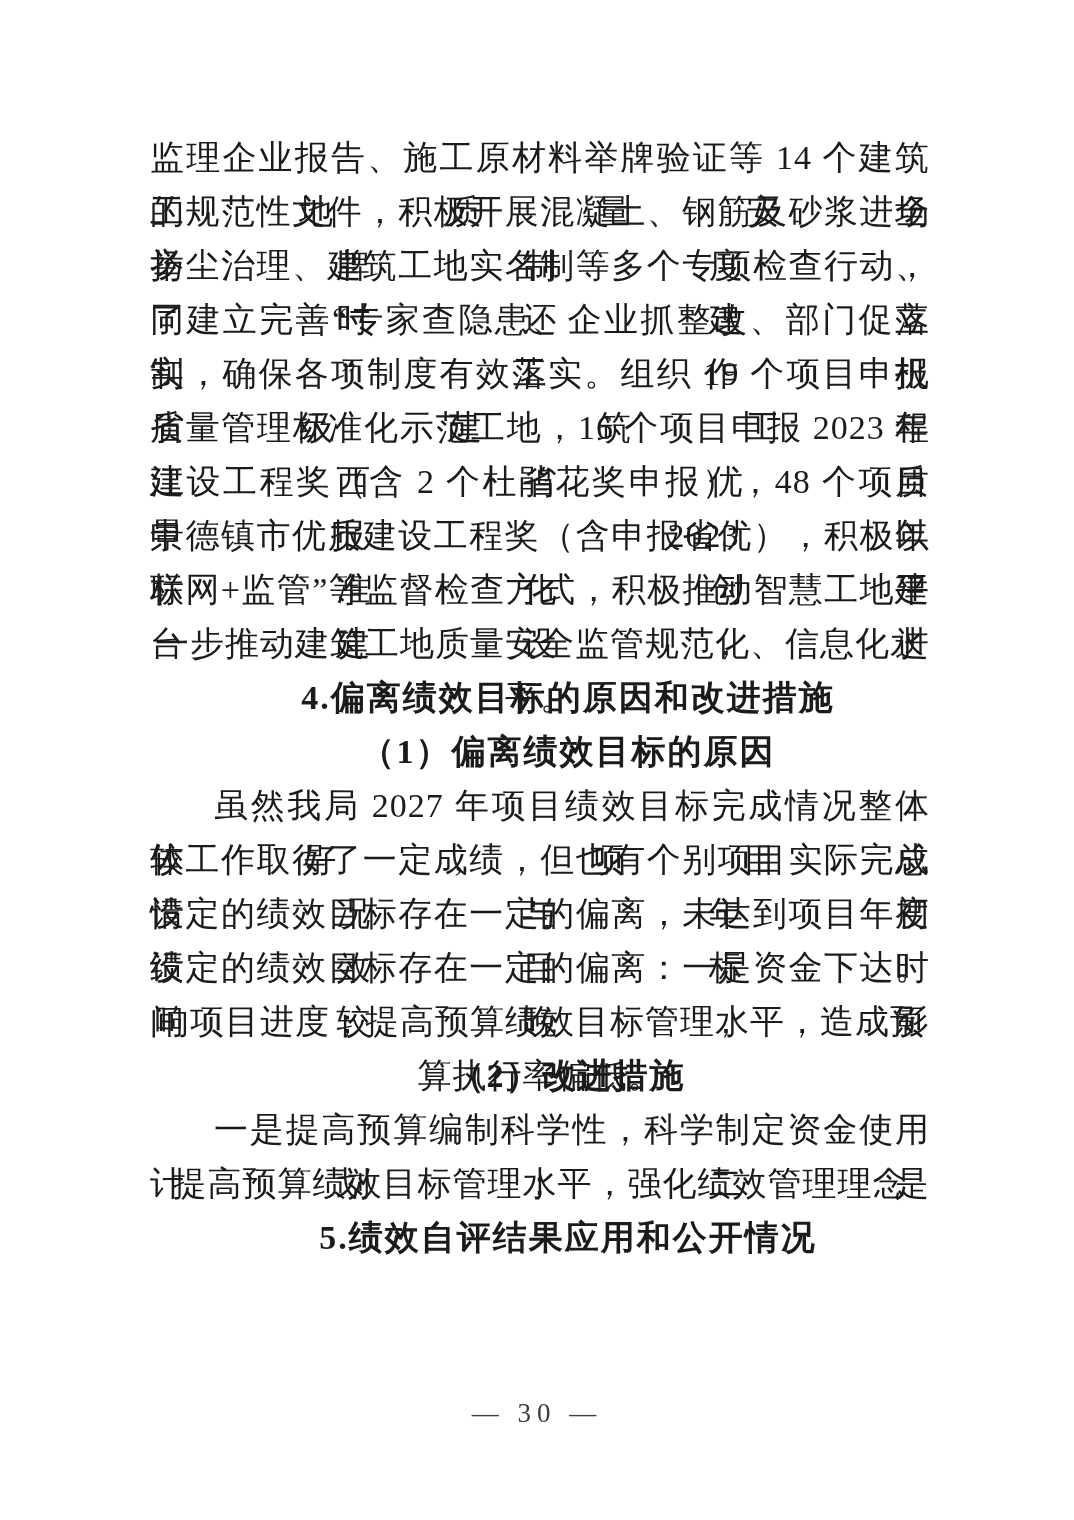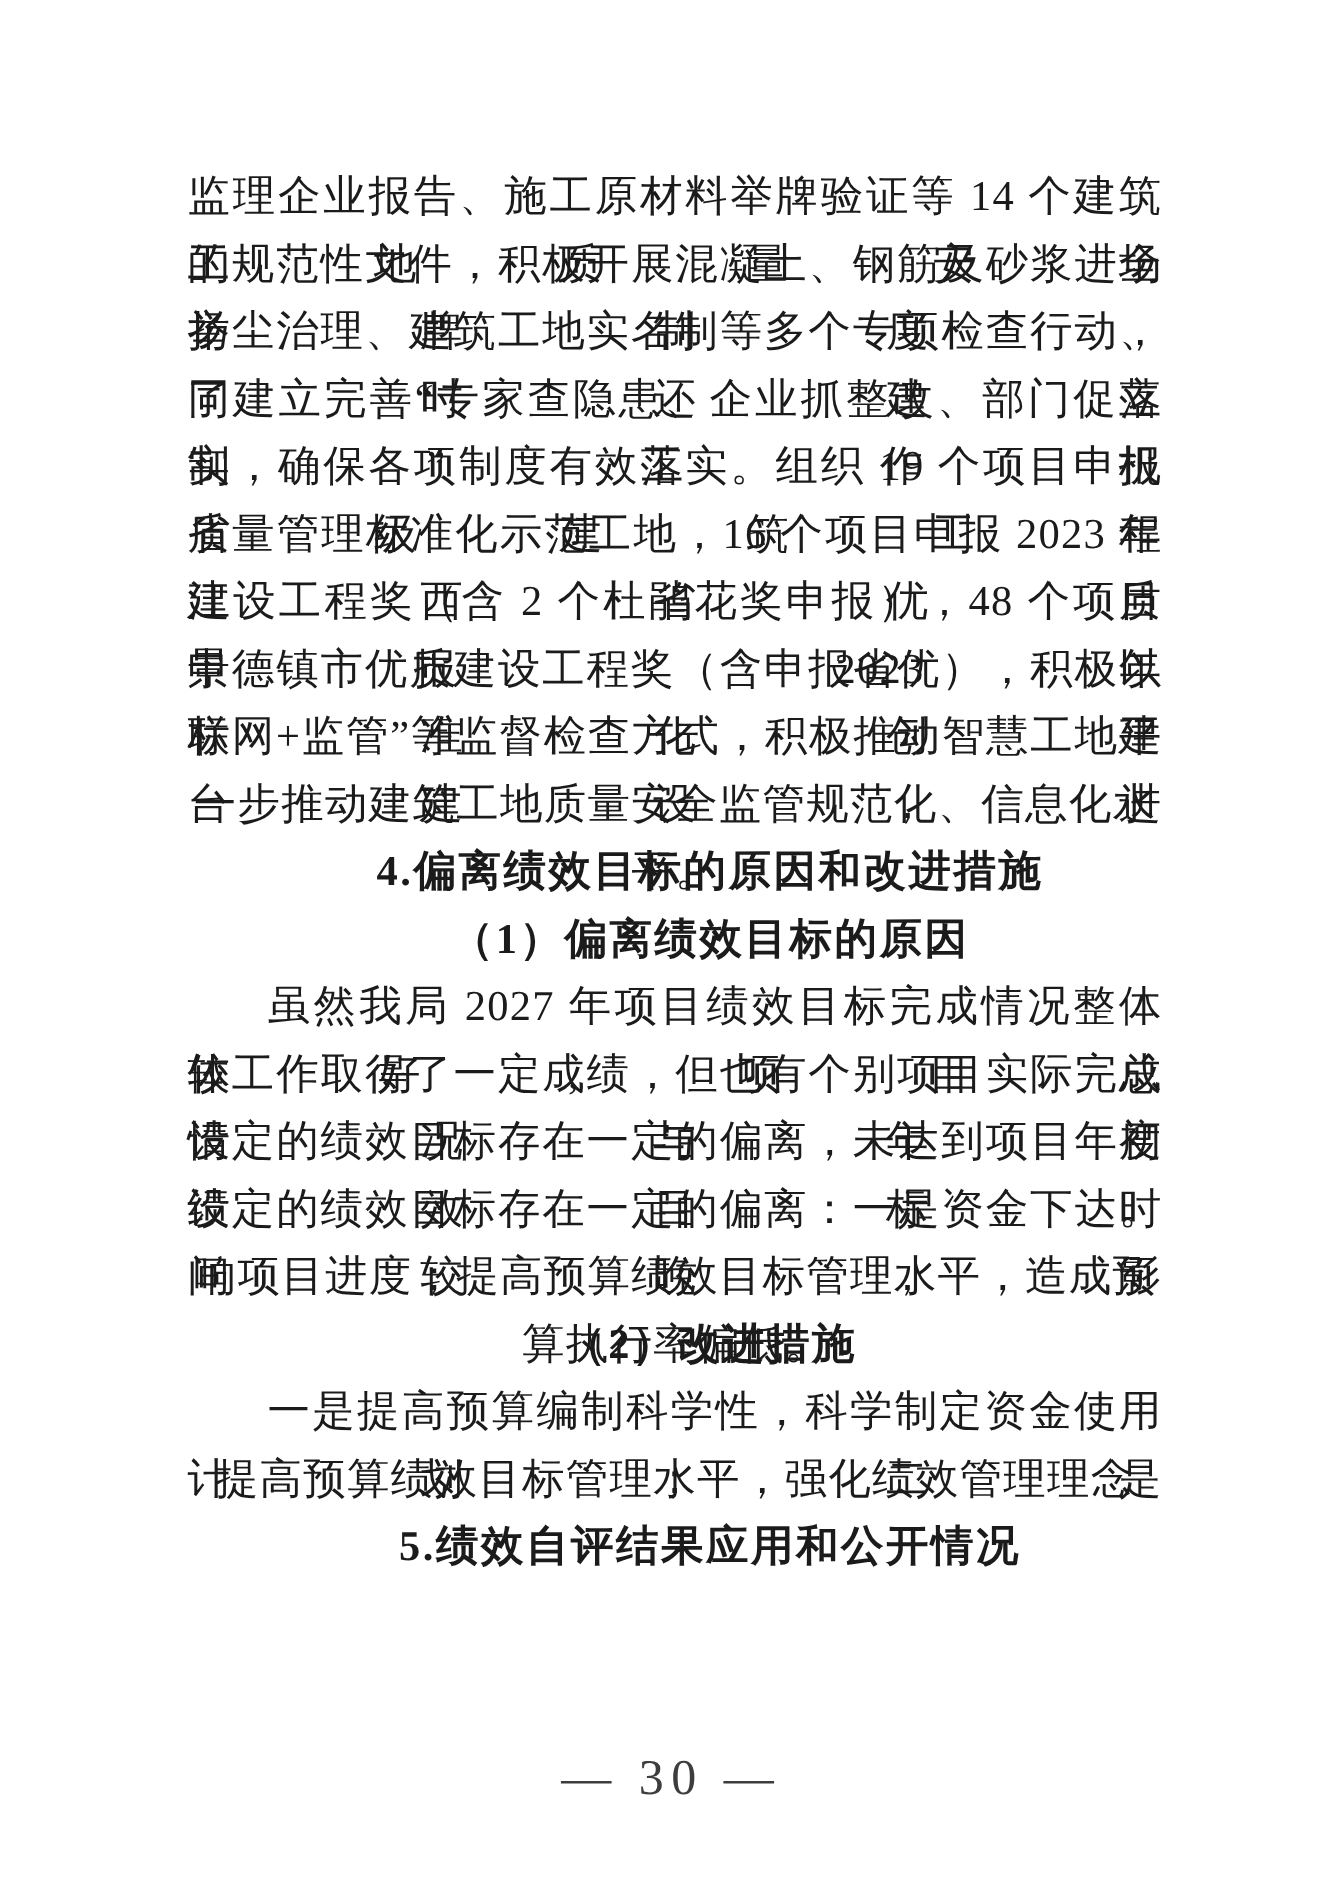--- a/index.html
+++ b/index.html
@@ -48,21 +48,21 @@
     font-weight: bold;
     text-indent: 56px;
     letter-spacing: 2px;
   }
   .page-footer {
     position: absolute;
     left: 0;
     top: 1398px;
     width: 100%;
     text-align: center;
-    font-size: 40px;
+    font-size: 27px;
     color: #3d3d3d;
     letter-spacing: 6px;
   }
 </style>
 </head>
 <body>
 
 <div class="page">
   <main class="content" id="content">
       <div class="line paragraph justify">监理企业报告、施工原材料举牌验证等 14 个建筑工地质量安全</div>

